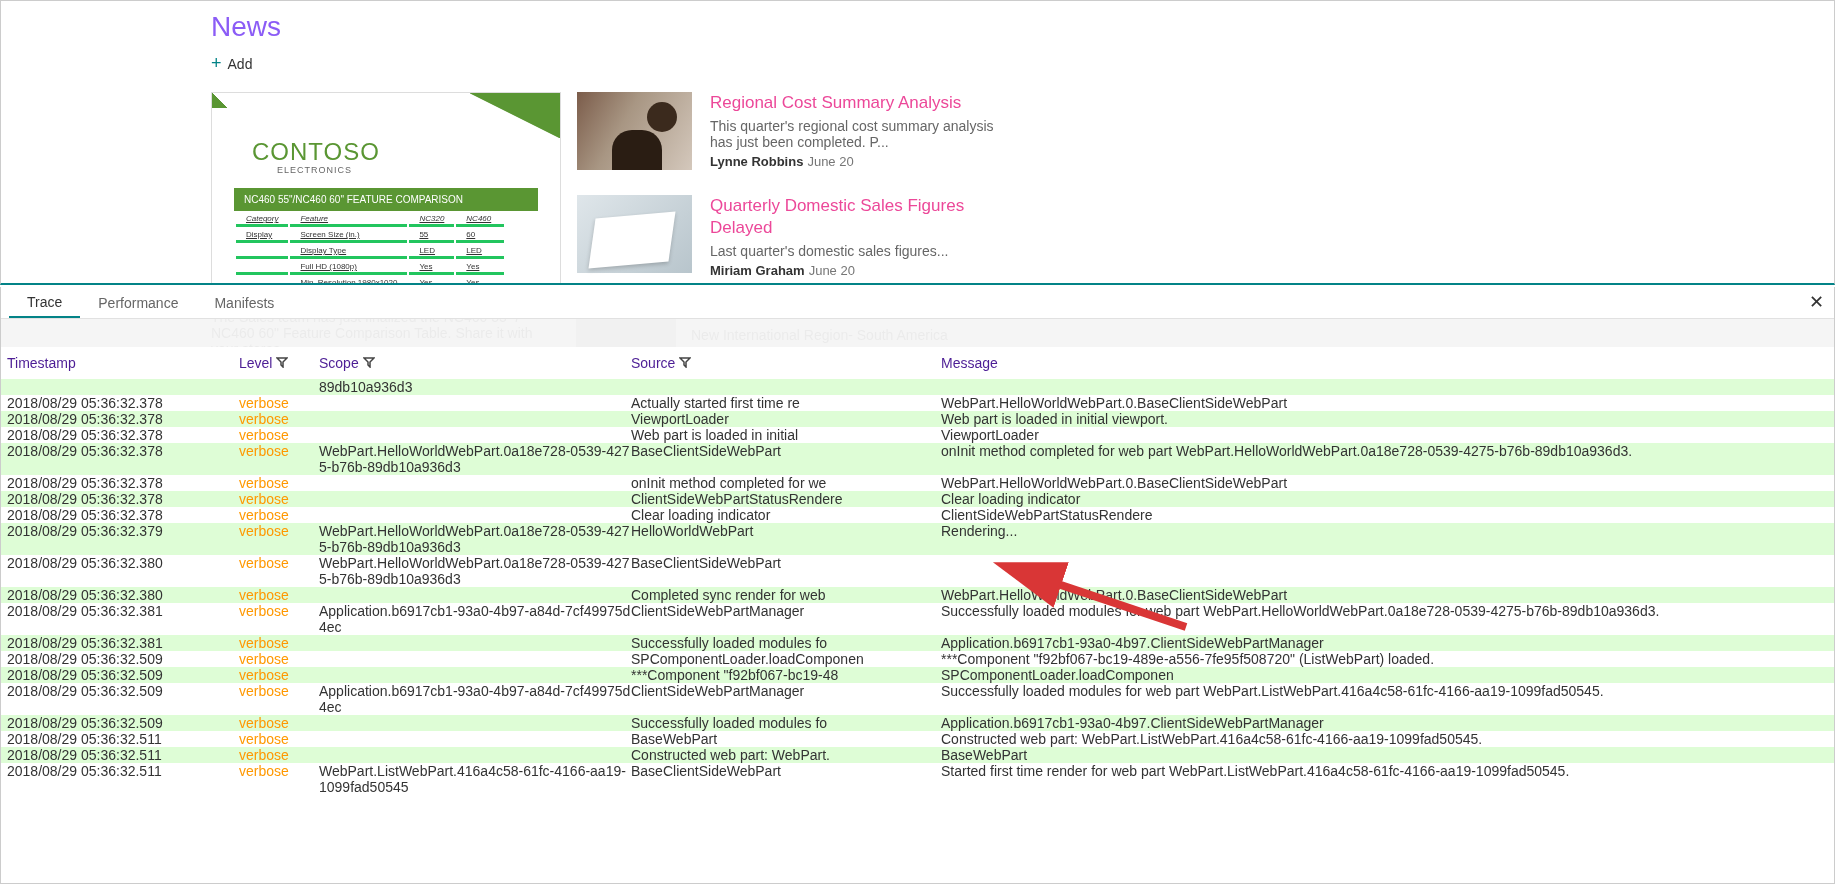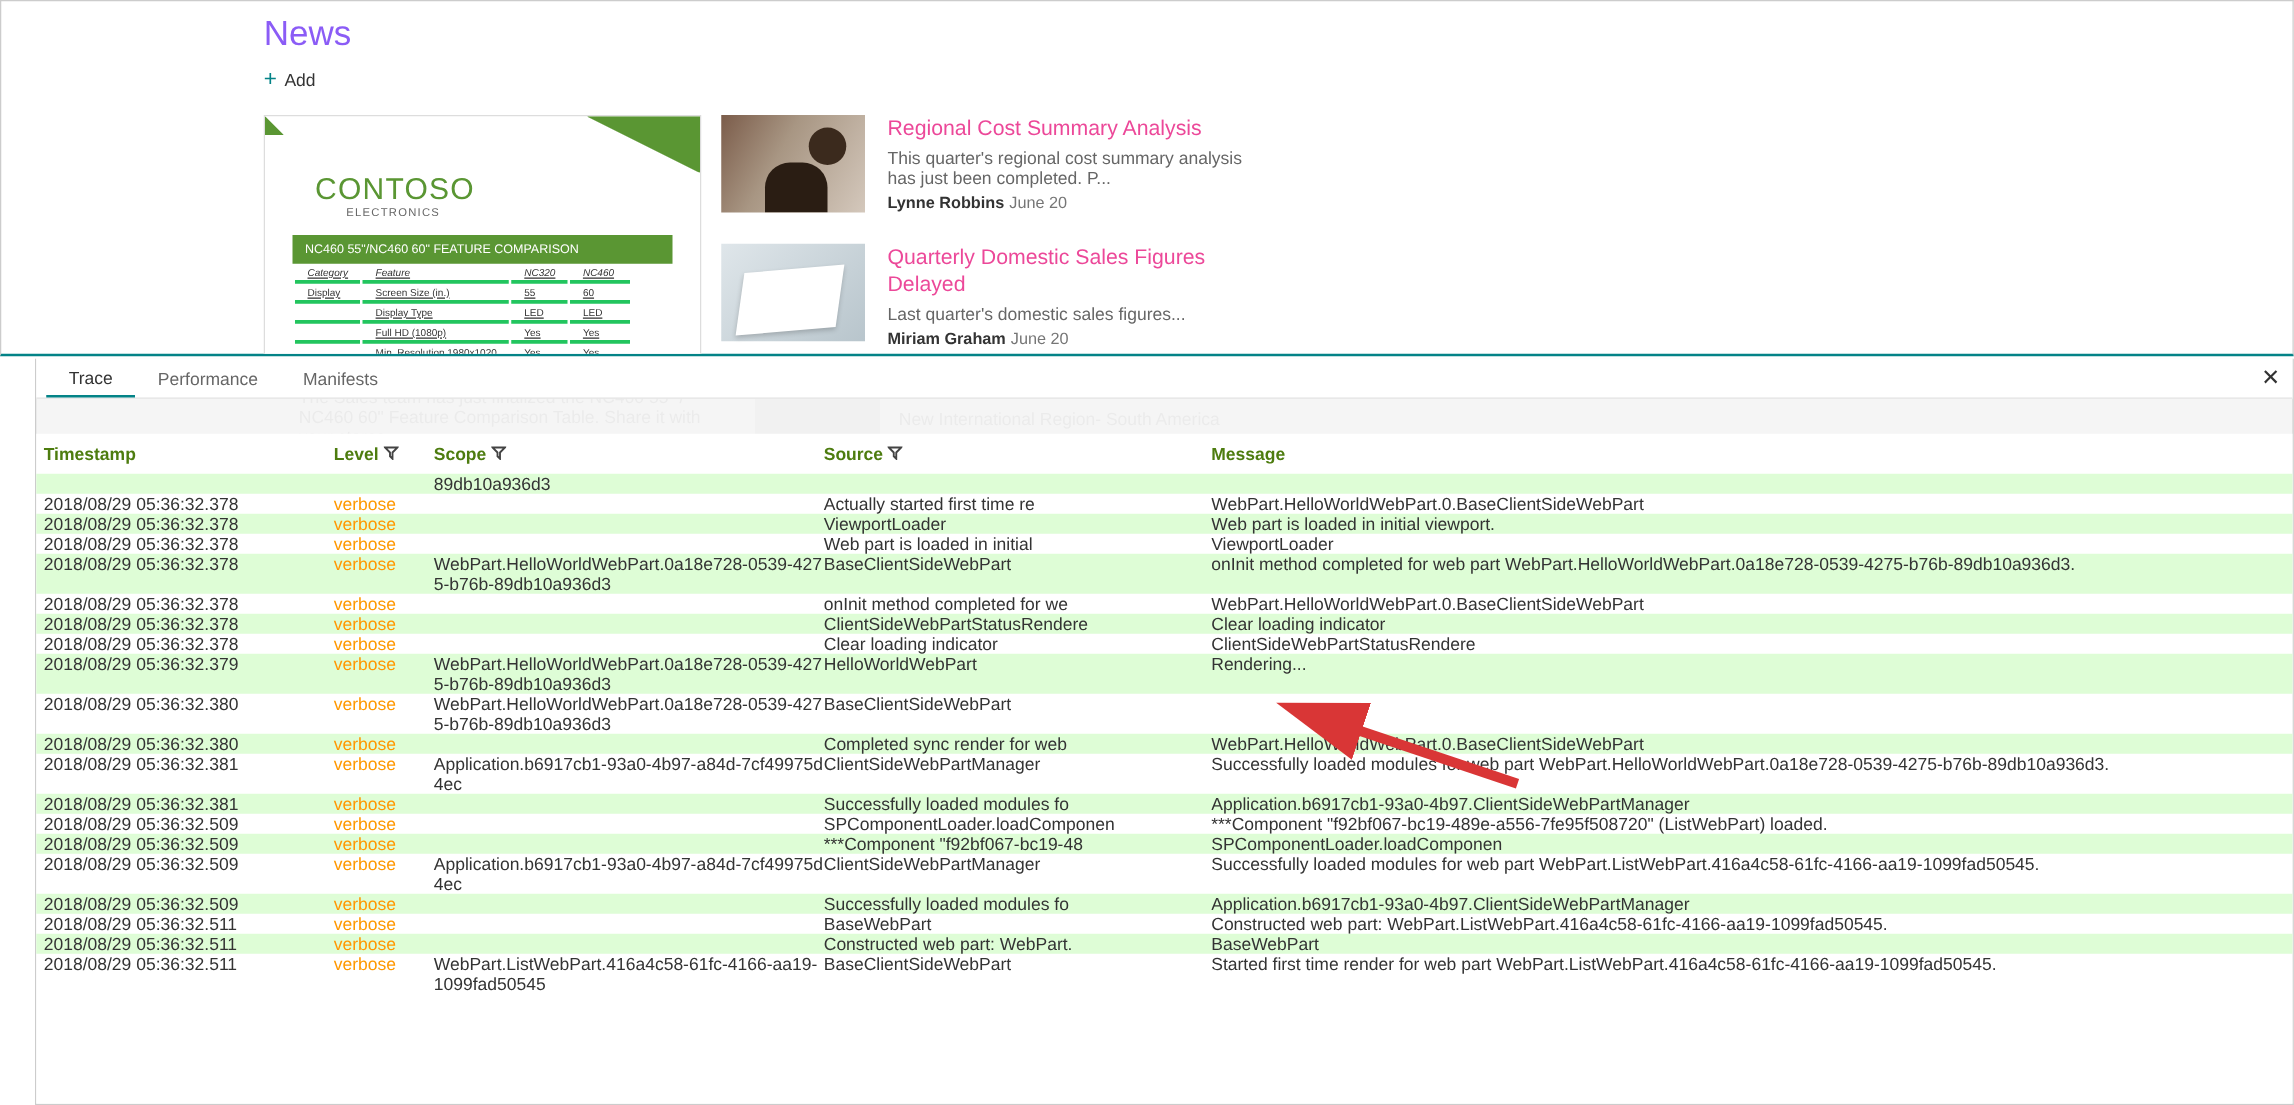--- a/index.html
+++ b/index.html
@@ -29,29 +29,29 @@
 .thumb-meeting::after{content:"";position:absolute;bottom:0;right:30px;width:50px;height:40px;background:#2a1d13;border-radius: 20px 20px 0 0;}
 .thumb-paper { background: linear-gradient(135deg, #dfe6ea 0%, #b8c5cc 100%); position:relative;}
 .thumb-paper::after{content:"";position:absolute;top:20px;left:15px;width:80px;height:50px;background:#fff;transform: skew(-8deg,-5deg);box-shadow: 0 2px 4px rgba(0,0,0,0.2);}
 .news-text { width: 290px; }
 .news-title { color: #ec4899; font-size: 17px; font-weight: 400; line-height: 1.3; margin-bottom: 4px; }
 .news-desc { font-size: 14px; color: #666; margin-bottom: 4px; }
 .news-byline { font-size: 13px; }
 .news-byline .author { font-weight: 600; color: #333; }
 .news-byline .date { color: #767676; margin-left: 4px; }
 
-.dev-panel { position: absolute; top: 287px; left: 0; right: 0; bottom: 0; border: 1px solid #ccc; border-top: none; background: #f5f5f5; margin-left: 28px; }
+.dev-panel { position: absolute; top: 287px; left: 0; right: 0; bottom: 0; border: 1px solid #ccc; border-top: none; background: #f5f5f5; }
 .dev-tabs { height: 32px; display: flex; align-items: center; padding: 0 8px; background: #fff; border-bottom: 1px solid #e1e1e1; position: relative; }
 .dev-tab { padding: 6px 18px; font-size: 14px; color: #666; cursor: pointer; }
 .dev-tab.active { color: #333; border-bottom: 2px solid #038387; margin-bottom: -1px; }
 .close-x { position: absolute; right: 10px; top: 4px; font-size: 18px; cursor: pointer; color: #333; }
 .export-row { padding: 6px 10px; background: #fff; }
 .export-btn { font-size: 12px; padding: 2px 10px; background: #fff; border: 1px solid #888; border-radius: 3px; cursor: pointer; }
 .log-table-wrap { position: absolute; top: 60px; left: 0; right: 0; bottom: 0; font-size: 14px; background: #fff; }
-.log-header { display: flex; padding: 8px 6px; font-weight: 700; color: #4d7c0f; }
+.log-header { display: flex; padding: 8px 6px; font-weight: 400; color: #4c1d95; }
 .log-body { position: relative; }
 .log-row { display: flex; padding: 0 6px; white-space: nowrap; }
 .log-row.alt { background: #defdd6; }
 .col-ts { width: 232px; flex-shrink:0; }
 .col-level { width: 80px; flex-shrink:0; }
 .col-scope { width: 312px; flex-shrink:0; word-break: break-all; white-space: normal; }
 .col-source { width: 310px; flex-shrink:0; }
 .col-msg { flex: 1; overflow: hidden; text-overflow: ellipsis; }
 .level-verbose { color: #ff9800; }
 .filter-icon { display:inline-block; width: 12px; height: 12px; margin-left: 4px; }

